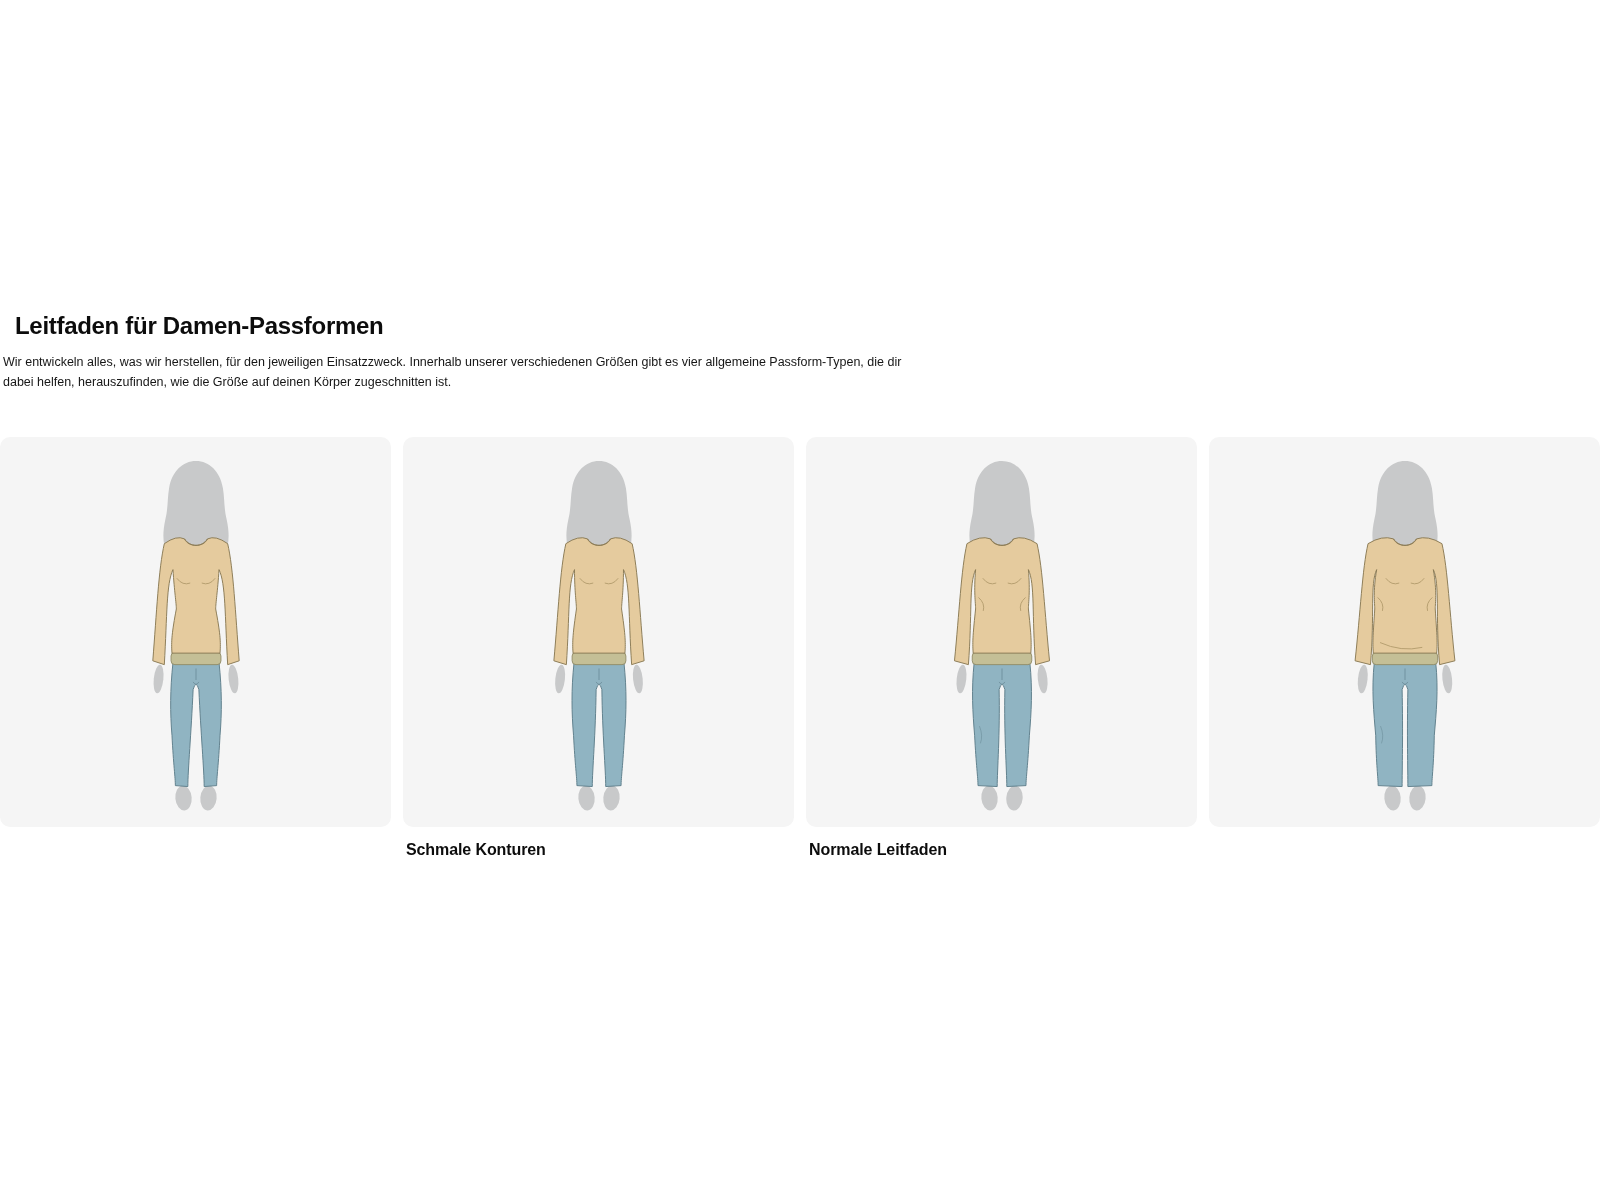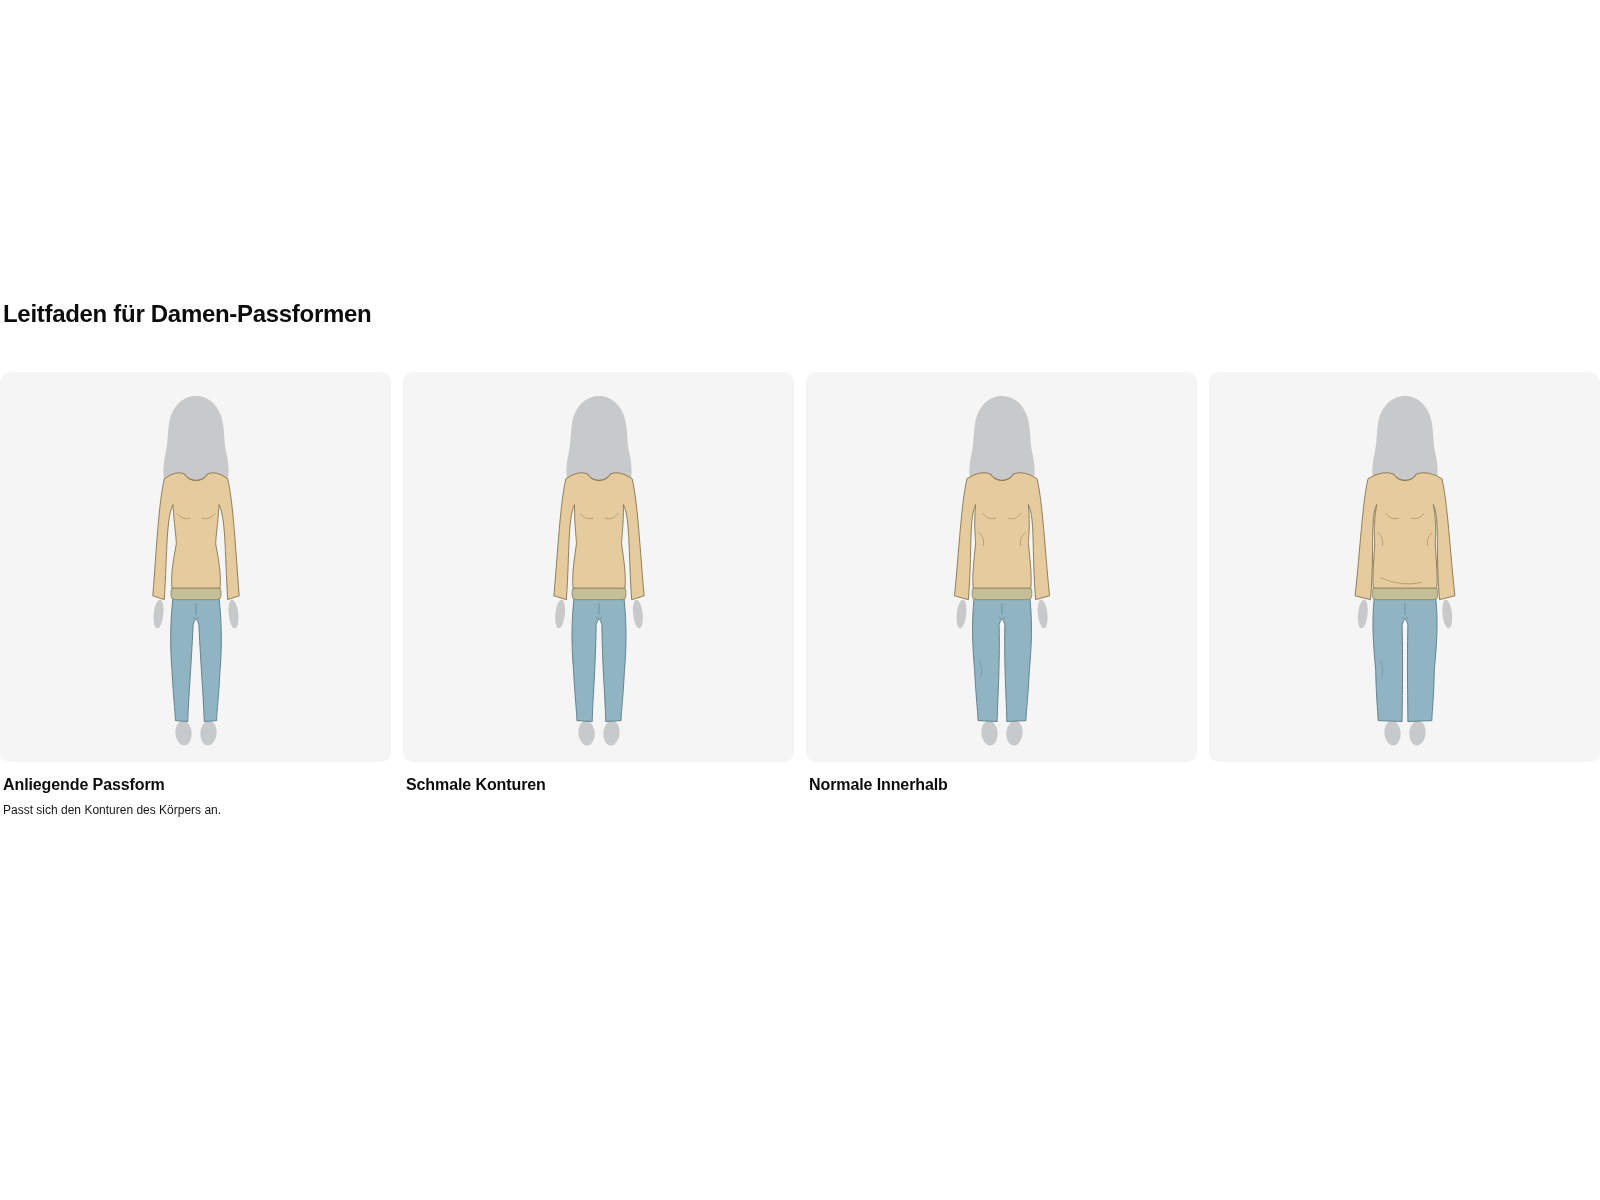--- a/index.html
+++ b/index.html
@@ -8,21 +8,21 @@
   body {
     width: 1600px; height: 1200px; overflow: hidden;
     font-family: "Liberation Sans", sans-serif;
     color: #121212;
     -webkit-font-smoothing: antialiased;
   }
   .page { padding-top: 300px; }
 
   .guide-header { padding-left: 3px; }
   .guide-title {
-    margin: 0;
+    margin: 12px;
     font-size: 24px;
     line-height: 1.15;
     font-weight: bold;
     letter-spacing: -0.3px;
     color: #0c0c0c;
   }
   .guide-intro {
     margin: 10px 0 0 0;
     max-width: 900px;
     font-size: 12.5px;
@@ -64,20 +64,21 @@
     max-width: 372px;
   }
 </style>
 </head>
 <body>
 
 <div class="page">
 
   <div class="guide-header">
     <h1 class="guide-title">Leitfaden für Damen-Passformen</h1>
+    <p class="guide-intro">Wir entwickeln alles, was wir herstellen, für den jeweiligen Einsatzzweck. Innerhalb unserer verschiedenen Größen gibt es vier allgemeine Passform-Typen, die dir dabei helfen, herauszufinden, wie die Größe auf deinen Körper zugeschnitten ist.</p>
   </div>
 
   <div class="fit-cards">
 
     <div class="fit-card">
       <div class="fit-figure">
           <svg width="192" height="384" viewBox="0 0 200 400" xmlns="http://www.w3.org/2000/svg">
       <path d="M100 22 C86 22 75 33 72 50 C70 62 71 71 68 83 C65 97 65 110 71 121
       C76 131 85 138 94 139 L106 139 C115 138 124 131 129 121 C135 110 135 97 132 83
       C129 71 130 62 128 50 C125 33 114 22 100 22 Z" fill="#c8c9ca"></path>
@@ -111,24 +112,20 @@
       C141 180 139 134 133 108
       Q120.5 99 112 103
       C106 112 94 112 88 103 Z" fill="#e5cb9e" stroke="#8a7a55" stroke-width="1" stroke-linejoin="round"></path>
       <path d="M80 144 q6 8 14 5 M120 144 q-6 8 -14 5" fill="none" stroke="#b59e6f" stroke-width="1"></path>
       <path d="M88 103 C92 112 108 112 112 103" fill="none" stroke="#8a7a55" stroke-width="1"></path>
 
       <ellipse cx="61" cy="249" rx="5" ry="15" fill="#c8c9ca" transform="rotate(6 61 249)"></ellipse>
       <ellipse cx="139" cy="249" rx="5" ry="15" fill="#c8c9ca" transform="rotate(-6 139 249)"></ellipse>
     </svg>
         </div>
-      <div class="fit-card-text">
-        <h3 class="fit-card-title">Anliegende Passform</h3>
-        <p class="fit-card-desc">Passt sich den Konturen des Körpers an.</p>
-      </div>
     </div>
 
     <div class="fit-card">
       <div class="fit-figure">
           <svg width="192" height="384" viewBox="0 0 200 400" xmlns="http://www.w3.org/2000/svg">
       <path d="M100 22 C86 22 75 33 72 50 C70 62 71 71 68 83 C65 97 65 110 71 121
       C76 131 85 138 94 139 L106 139 C115 138 124 131 129 121 C135 110 135 97 132 83
       C129 71 130 62 128 50 C125 33 114 22 100 22 Z" fill="#c8c9ca"></path>
       <rect x="92" y="112" width="16" height="16" fill="#c8c9ca"></rect>
       <ellipse cx="87" cy="373" rx="8.5" ry="13" fill="#c8c9ca" transform="rotate(-5 87 373)"></ellipse>
@@ -210,21 +207,21 @@
       C106 112 94 112 88 103 Z" fill="#e5cb9e" stroke="#8a7a55" stroke-width="1" stroke-linejoin="round"></path>
       <path d="M80 144 q6 8 14 5 M120 144 q-6 8 -14 5" fill="none" stroke="#b59e6f" stroke-width="1"></path>
       <path d="M88 103 C92 112 108 112 112 103" fill="none" stroke="#8a7a55" stroke-width="1"></path>
       <path d="M75.5 164 q7 6 5 14 M124.5 164 q-7 6 -5 14" fill="none" stroke="#b59e6f" stroke-width="1"></path>
             <path d="M76.5 298 q4 10 1 18" fill="none" stroke="#5e7e8b" stroke-width="0.8" opacity="0.55"></path>
       <ellipse cx="57.8" cy="249" rx="5" ry="15" fill="#c8c9ca" transform="rotate(6 57.8 249)"></ellipse>
       <ellipse cx="142.3" cy="249" rx="5" ry="15" fill="#c8c9ca" transform="rotate(-6 142.3 249)"></ellipse>
     </svg>
         </div>
       <div class="fit-card-text">
-        <h3 class="fit-card-title">Normale Innerhalb</h3>
+        <h3 class="fit-card-title">Normale Leitfaden</h3>
       </div>
     </div>
 
     <div class="fit-card">
       <div class="fit-figure">
           <svg width="192" height="384" viewBox="0 0 200 400" xmlns="http://www.w3.org/2000/svg">
       <path d="M100 22 C86 22 75 33 72 50 C70 62 71 71 68 83 C65 97 65 110 71 121
       C76 131 85 138 94 139 L106 139 C115 138 124 131 129 121 C135 110 135 97 132 83
       C129 71 130 62 128 50 C125 33 114 22 100 22 Z" fill="#c8c9ca"></path>
       <rect x="92" y="112" width="16" height="16" fill="#c8c9ca"></rect>

